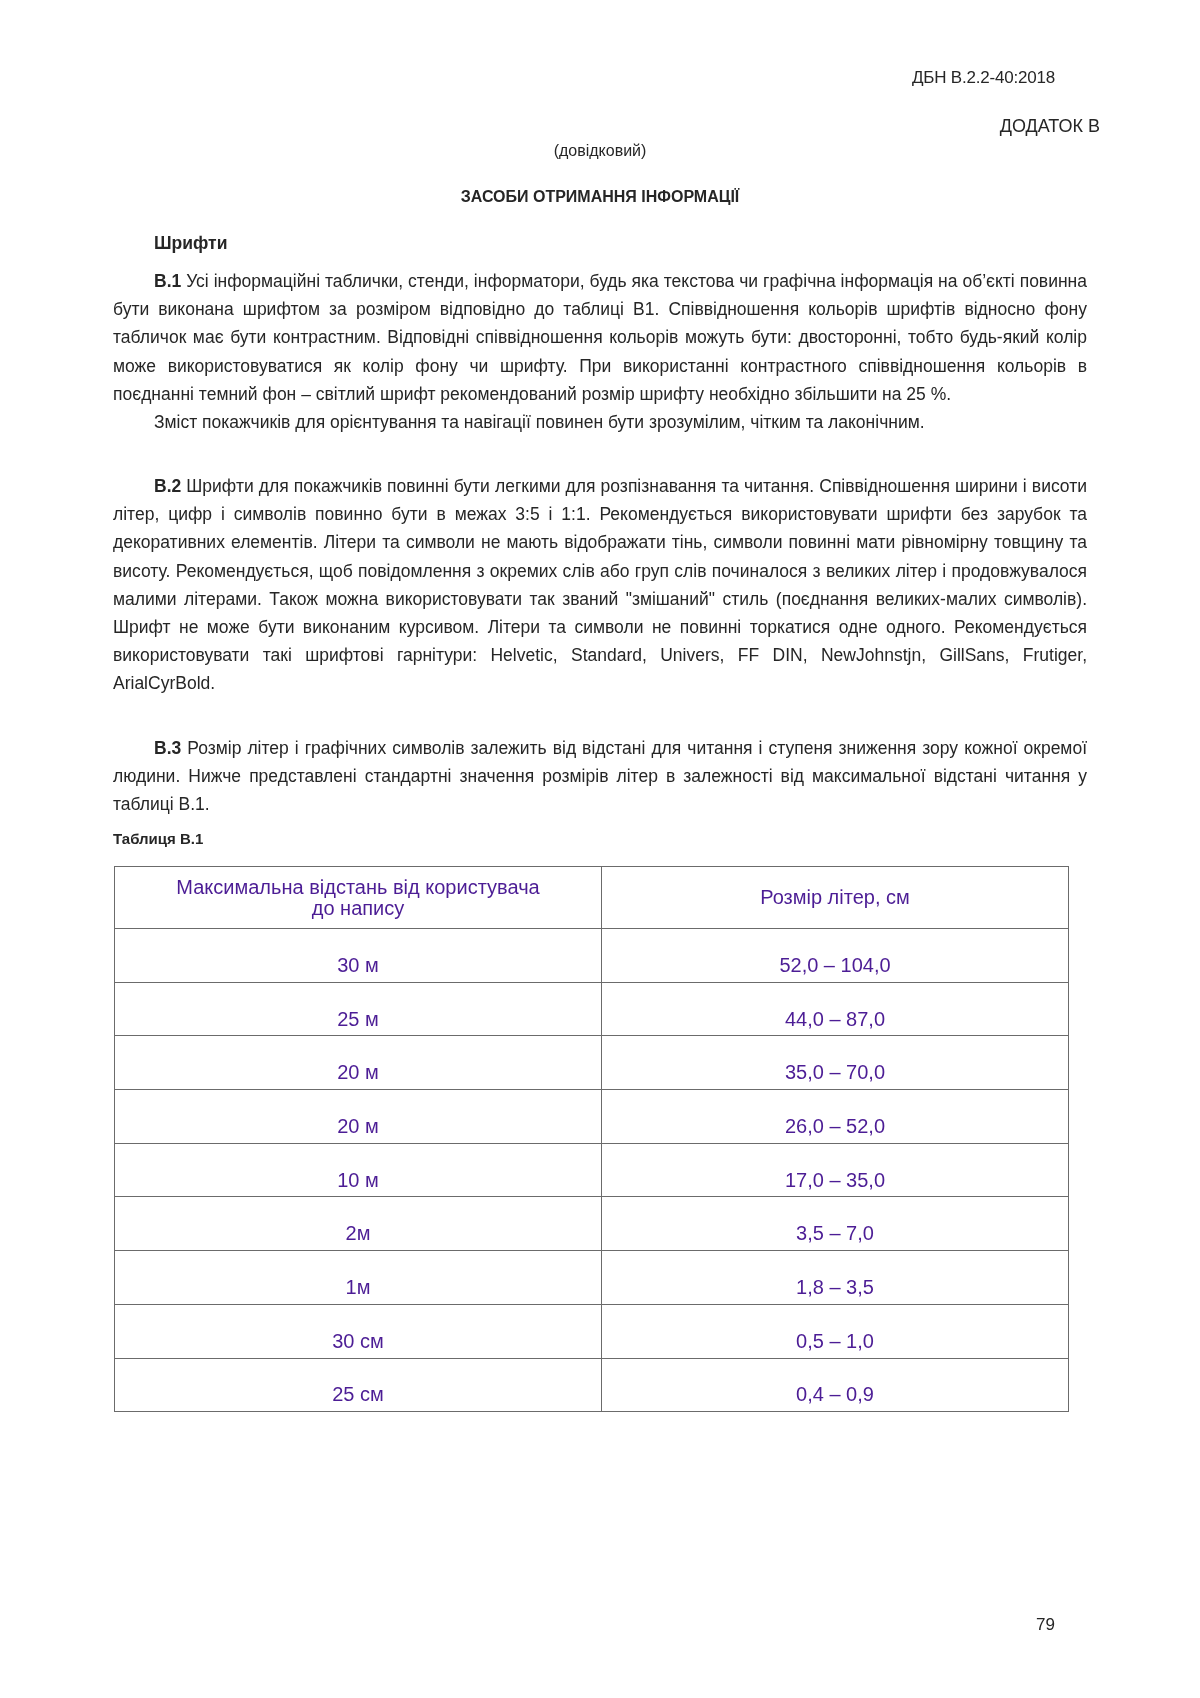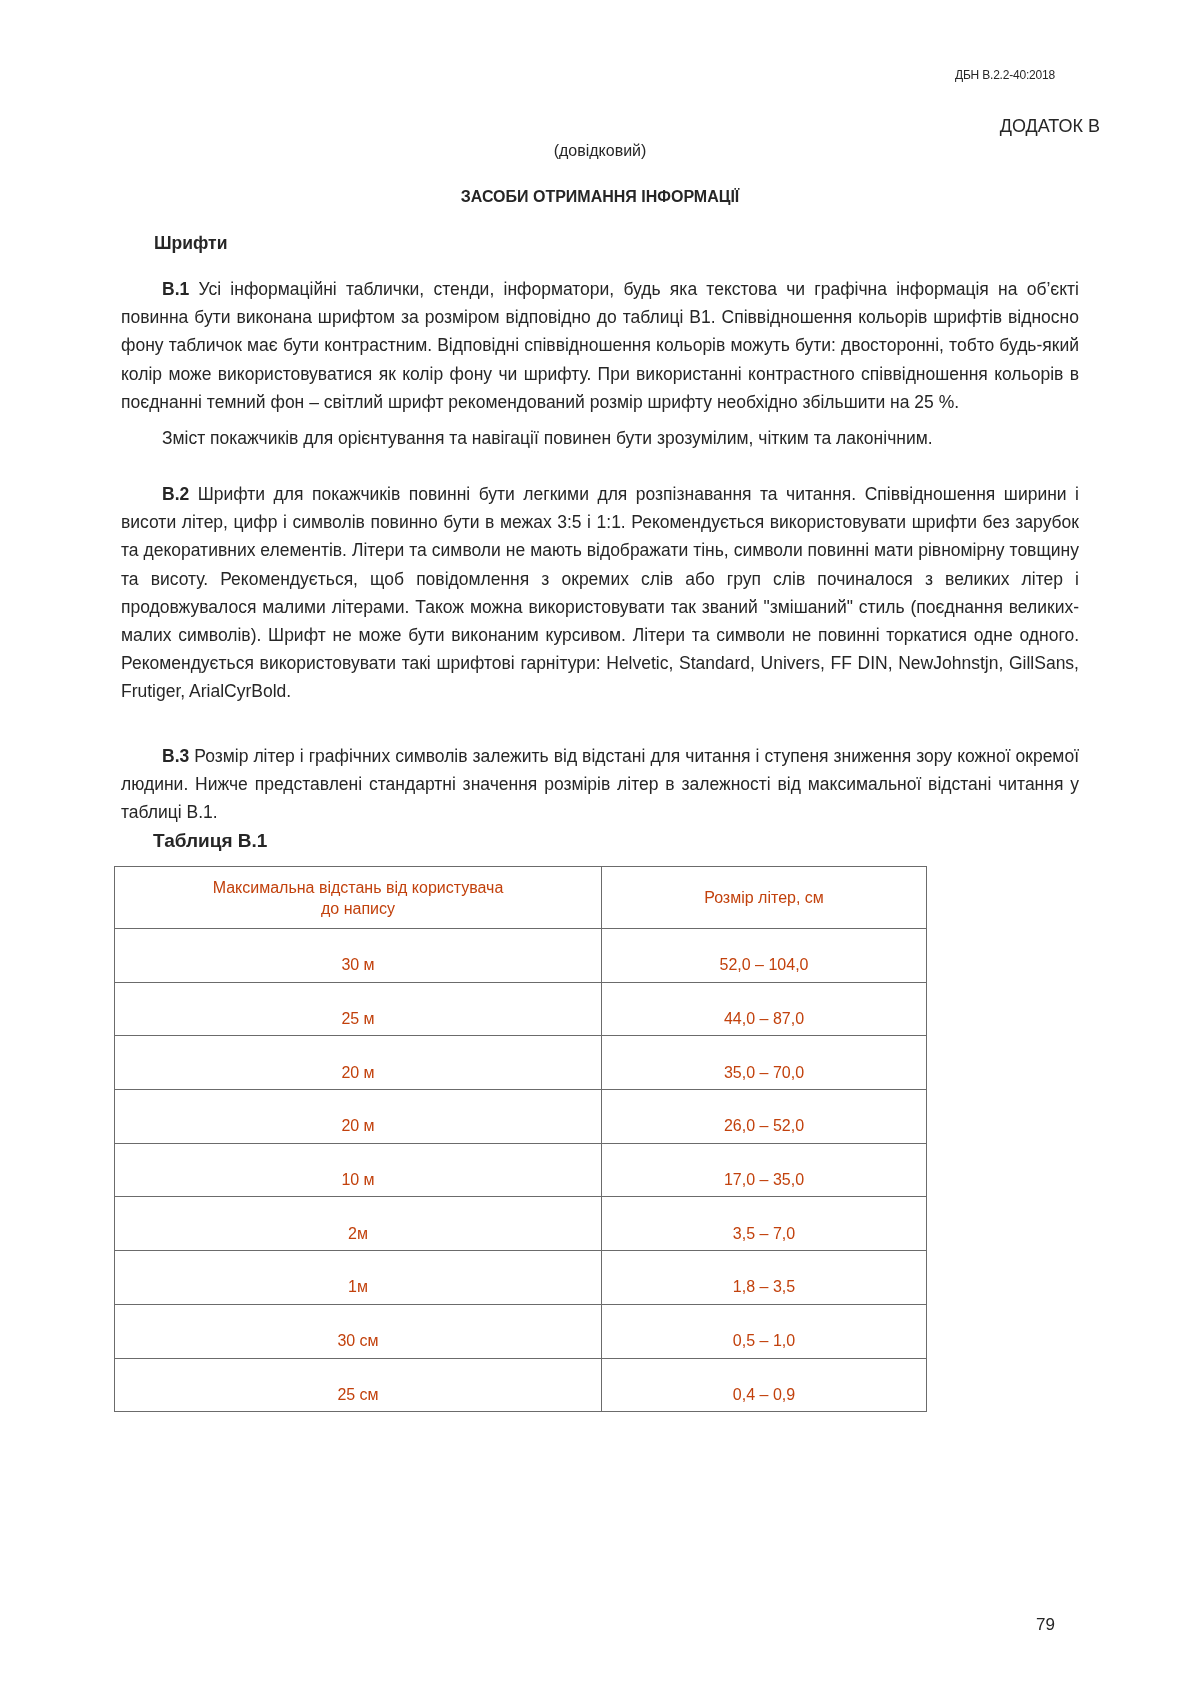--- a/index.html
+++ b/index.html
@@ -3,54 +3,54 @@
   <meta charset="utf-8">
   <style>
     html, body { margin: 0; padding: 0; background: #ffffff; }
     body {
       width: 1200px; height: 1698px; position: relative; overflow: hidden;
       font-family: "Liberation Sans", sans-serif;
       color: #262626;
     }
     .page-header {
       position: absolute; top: 68px; right: 145px;
-      font-size: 12px; letter-spacing: -0.2px;
+      font-size: 17px; letter-spacing: -0.2px;
     }
     .appendix-label {
       position: absolute; top: 116px; left: 0; width: 1100px; text-align: right;
       font-size: 18px;
     }
     .appendix-type {
       position: absolute; top: 142px; left: 0; width: 1200px; text-align: center;
       font-size: 16px;
     }
     .doc-title {
       position: absolute; top: 188px; left: 0; width: 1200px; text-align: center;
       font-size: 16px; font-weight: bold;
     }
     .body-text {
       position: absolute; left: 113px; width: 974px;
       font-size: 17.5px; line-height: 28.2px; text-align: justify;
     }
-    .body-text p { margin: 8px; text-indent: 41px; }
+    .body-text p { margin: 0; text-indent: 41px; }
     .section-heading {
       position: absolute; left: 154px; top: 233px;
       font-size: 17.5px; font-weight: bold;
     }
     .pnum { font-weight: bold; }
     #b1 { top: 267px; }
     #b2 { top: 472px; }
     #b3 { top: 734px; }
     .table-caption {
       position: absolute; left: 113px; top: 830px;
-      font-size: 19px; font-weight: bold; margin-left: 40px;
+      font-size: 15px; font-weight: bold;
     }
     .data-table {
-      position: absolute; left: 114px; top: 866px; width: 813px;
-      border-collapse: collapse; font-size: 16px; color: #c2410c;
+      position: absolute; left: 114px; top: 866px; width: 955px;
+      border-collapse: collapse; font-size: 20px; color: #4c1d95;
     }
     .data-table th, .data-table td {
       border: 1.5px solid #6b6b6b; text-align: center; font-weight: normal;
       padding: 0; 
     }
     .data-table th { height: 61px; line-height: 21px; }
     .data-table td { height: 32.7px; padding-top: 20px; }
     .col1 { width: 486px; }
     .page-number {
       position: absolute; top: 1615px; left: 1036px; font-size: 17px;

